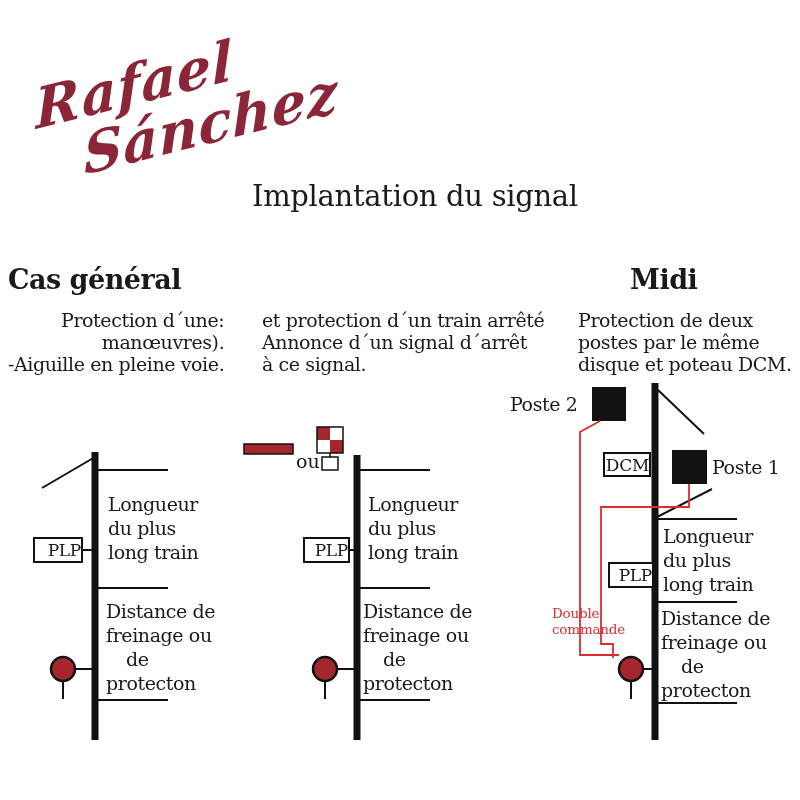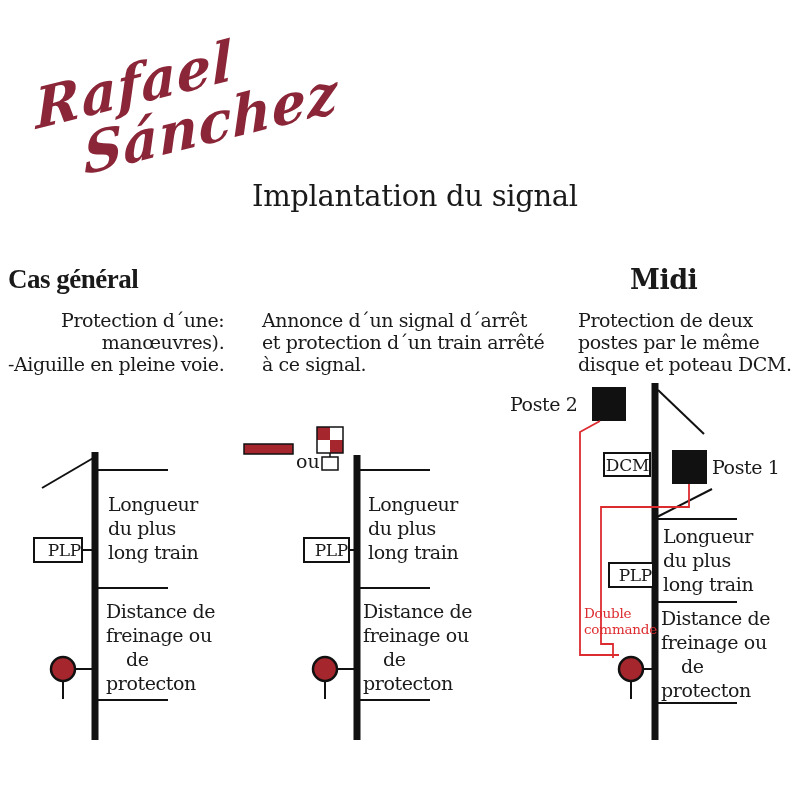--- a/index.html
+++ b/index.html
@@ -107,32 +107,32 @@
       <line class="thin" x1="655" y1="602" x2="737" y2="602"></line>
       <line class="thin" x1="655" y1="703" x2="737" y2="703"></line>
       <polyline class="wire" points="600,421 580,432 580,655 619,655"></polyline>
       <polyline class="wire" points="689,484 689,507 601,507 601,644 613,644 613,658"></polyline>
       <line class="thin" x1="643" y1="669" x2="652" y2="669"></line>
       <line class="thin" x1="631" y1="680" x2="631" y2="699"></line>
       <circle class="disc" cx="631" cy="669" r="12"></circle>
     </g>
   </svg>
 
-  <div class="col-heading" style="left:8px; top:264px;font-family:Liberation Serif, serif;">Cas général</div>
+  <div class="col-heading" style="left:8px; top:264px;">Cas général</div>
   <div class="col-heading" style="left:630px; top:264px;">Midi</div>
 
   <div class="body-text" style="left:8px; top:309px;text-align:right;">
     <div>Protection d´une:</div>
     <div>manœuvres).</div>
     <div>-Aiguille en pleine voie.</div>
   </div>
 
   <div class="body-text" style="left:262px; top:309px;">
+    <div>et protection d´un train arrêté</div>
     <div>Annonce d´un signal d´arrêt</div>
-    <div>et protection d´un train arrêté</div>
     <div>à ce signal.</div>
   </div>
 
   <div class="body-text" style="left:578px; top:309px;">
     <div>Protection de deux</div>
     <div>postes par le même</div>
     <div>disque et poteau DCM.</div>
   </div>
 
   <div class="plp-box" style="left:33px; top:537px; width:50px; height:26px;">
@@ -178,18 +178,18 @@
     <div>Longueur</div>
     <div>du plus</div>
     <div>long train</div>
   </div>
   <div class="diagram-label distance" style="left:661px; top:606px;">
     <div>Distance de</div>
     <div>freinage ou</div>
     <div>de</div>
     <div>protecton</div>
   </div>
-  <div class="dc-label" style="left:584px; top:605px;">
+  <div class="dc-label" style="left:552px; top:605px;">
     <div>Double</div>
     <div>commande</div>
   </div>
 
 </div>
 
 </body></html>

